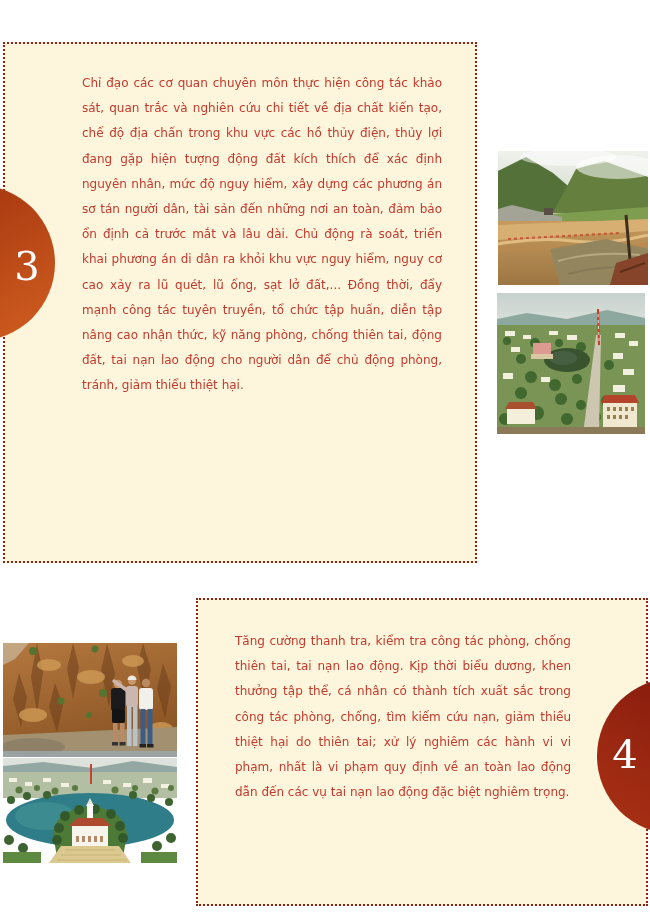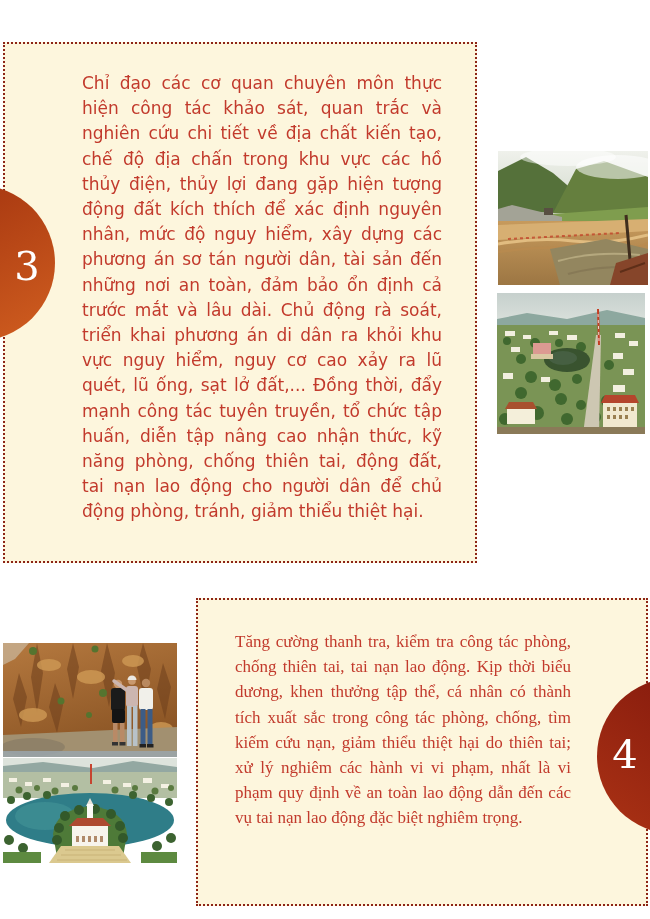--- a/index.html
+++ b/index.html
@@ -18,24 +18,24 @@
   .page{
     position:relative;width:650px;height:919px;margin:0 auto;
     background:var(--page-bg);overflow:hidden;
     font-family:"DejaVu Sans","Liberation Sans",sans-serif;
   }
   .panel{
     position:absolute;background:var(--panel-bg);
     border:2px dotted var(--panel-border);
   }
   .panel-3{left:3px;top:42px;width:474px;height:521px;}
-  .panel-4{left:196px;top:598px;width:452px;height:308px;font-family:Liberation Serif, serif;}
+  .panel-4{left:196px;top:598px;width:452px;height:308px;}
   .body-text{
     position:absolute;color:var(--text-color);
-    font-size:17px;line-height:25.2px;
+    font-size:12px;line-height:25.2px;
     text-align:justify;text-justify:inter-word;
   }
   .body-text-3{left:77px;top:27px;width:360px;}
   .body-text-4{left:37px;top:29px;width:336px;}
   .num-circle{
     position:absolute;width:156px;height:156px;border-radius:50%;
     z-index:3;
   }
   .num-circle-3{left:-101px;top:185px;
     background:linear-gradient(150deg,var(--circle3-gradient-from) 15%,var(--circle3-gradient-to) 90%);}

